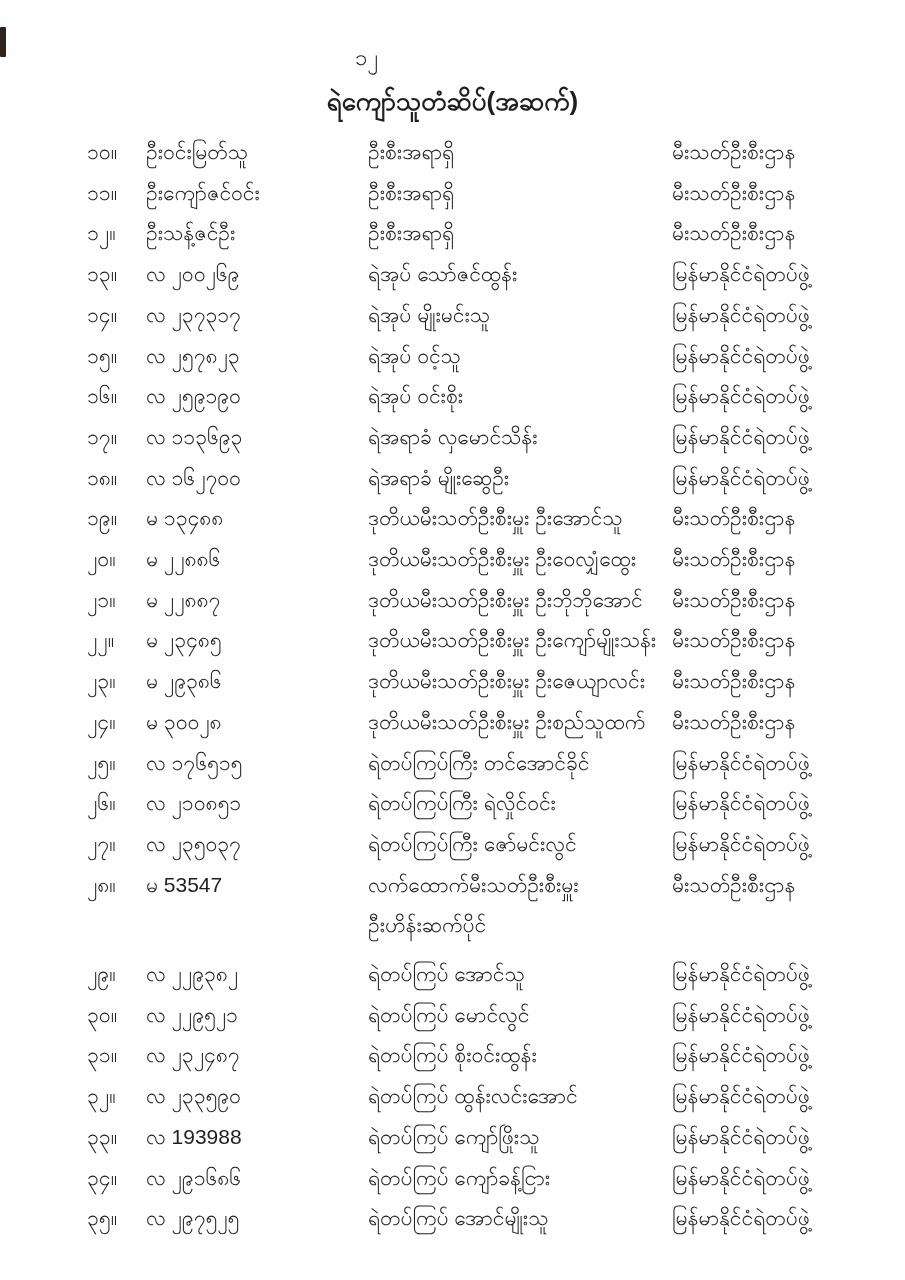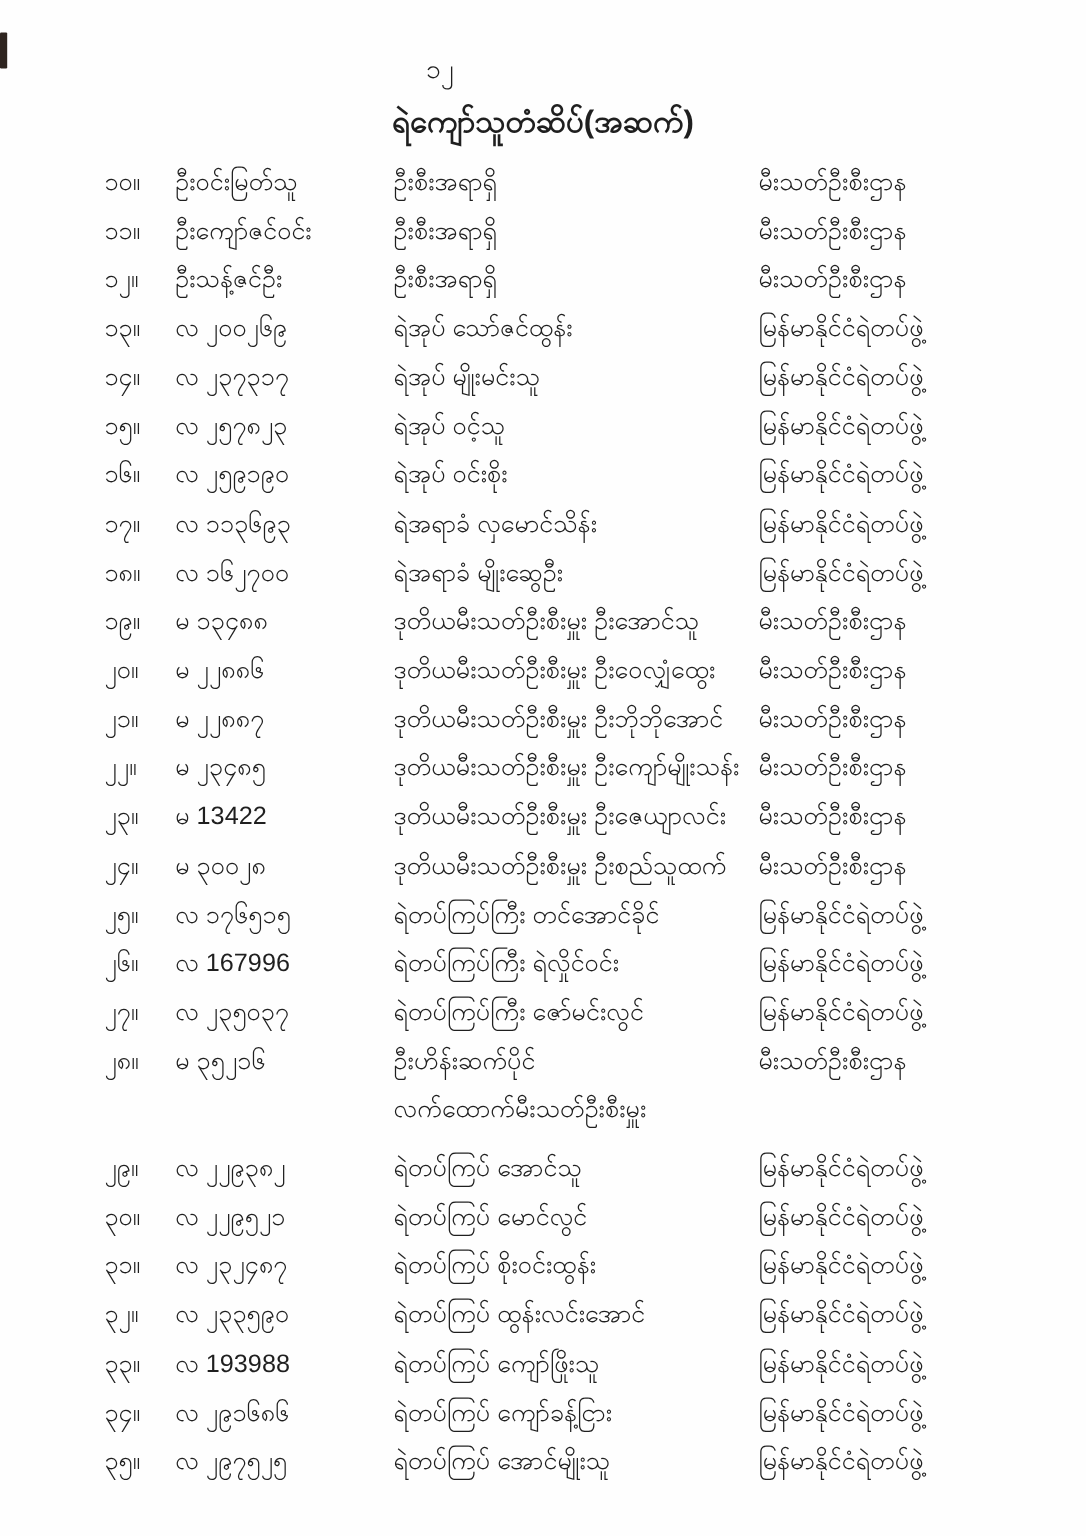--- a/index.html
+++ b/index.html
@@ -47,21 +47,21 @@
   }
   .row {
     display: flex;
     align-items: flex-start;
     line-height: 40.7px;
   }
   .row.two-line { margin-bottom: 8px; }
   .cell { flex: 0 0 auto; white-space: nowrap; overflow: visible; }
   .cell.no   { width: 59px;  }
   .cell.id   { width: 182px; }
-  .cell.rank { width: 304px; white-space: normal; }
+  .cell.rank { width: 304px; white-space: normal; margin-left: 40px; }
   .cell.rank .line { white-space: nowrap; }
   .cell.org  { flex: 1 1 auto; }
 </style>
 </head>
 <body>
 
 <div class="doc">
   <div class="corner-mark"></div>
   <div class="page-number">၁၂</div>
   <div class="doc-title">ရဲကျော်သူတံဆိပ်(အဆက်)</div>
@@ -191,21 +191,21 @@
     <div class="cell id">မ ၂၃၄၈၅</div>
     <div class="cell rank">
       <div class="line">ဒုတိယမီးသတ်ဦးစီးမှူး ဦးကျော်မျိုးသန်း</div>
 
     </div>
     <div class="cell org">မီးသတ်ဦးစီးဌာန</div>
   </div>
 
   <div class="row">
     <div class="cell no">၂၃။</div>
-    <div class="cell id">မ 13422</div>
+    <div class="cell id">မ ၂၉၃၈၆</div>
     <div class="cell rank">
       <div class="line">ဒုတိယမီးသတ်ဦးစီးမှူး ဦးဇေယျာလင်း</div>
 
     </div>
     <div class="cell org">မီးသတ်ဦးစီးဌာန</div>
   </div>
 
   <div class="row">
     <div class="cell no">၂၄။</div>
     <div class="cell id">မ ၃၀၀၂၈</div>
@@ -221,44 +221,44 @@
     <div class="cell id">လ ၁၇၆၅၁၅</div>
     <div class="cell rank">
       <div class="line">ရဲတပ်ကြပ်ကြီး တင်အောင်ခိုင်</div>
 
     </div>
     <div class="cell org">မြန်မာနိုင်ငံရဲတပ်ဖွဲ့</div>
   </div>
 
   <div class="row">
     <div class="cell no">၂၆။</div>
-    <div class="cell id">လ 167996</div>
+    <div class="cell id">လ ၂၁၀၈၅၁</div>
     <div class="cell rank">
       <div class="line">ရဲတပ်ကြပ်ကြီး ရဲလှိုင်ဝင်း</div>
 
     </div>
     <div class="cell org">မြန်မာနိုင်ငံရဲတပ်ဖွဲ့</div>
   </div>
 
   <div class="row">
     <div class="cell no">၂၇။</div>
     <div class="cell id">လ ၂၃၅၀၃၇</div>
     <div class="cell rank">
       <div class="line">ရဲတပ်ကြပ်ကြီး ဇော်မင်းလွင်</div>
 
     </div>
     <div class="cell org">မြန်မာနိုင်ငံရဲတပ်ဖွဲ့</div>
   </div>
 
   <div class="row two-line">
     <div class="cell no">၂၈။</div>
-    <div class="cell id">မ ၃၅၂၁၆</div>
-    <div class="cell rank">
+    <div class="cell id">မ 53547</div>
+    <div class="cell rank">
+      <div class="line">လက်ထောက်မီးသတ်ဦးစီးမှူး</div>
       <div class="line">ဦးဟိန်းဆက်ပိုင်</div>
-      <div class="line">လက်ထောက်မီးသတ်ဦးစီးမှူး</div>
     </div>
     <div class="cell org">မီးသတ်ဦးစီးဌာန</div>
   </div>
 
   <div class="row">
     <div class="cell no">၂၉။</div>
     <div class="cell id">လ ၂၂၉၃၈၂</div>
     <div class="cell rank">
       <div class="line">ရဲတပ်ကြပ် အောင်သူ</div>
 

